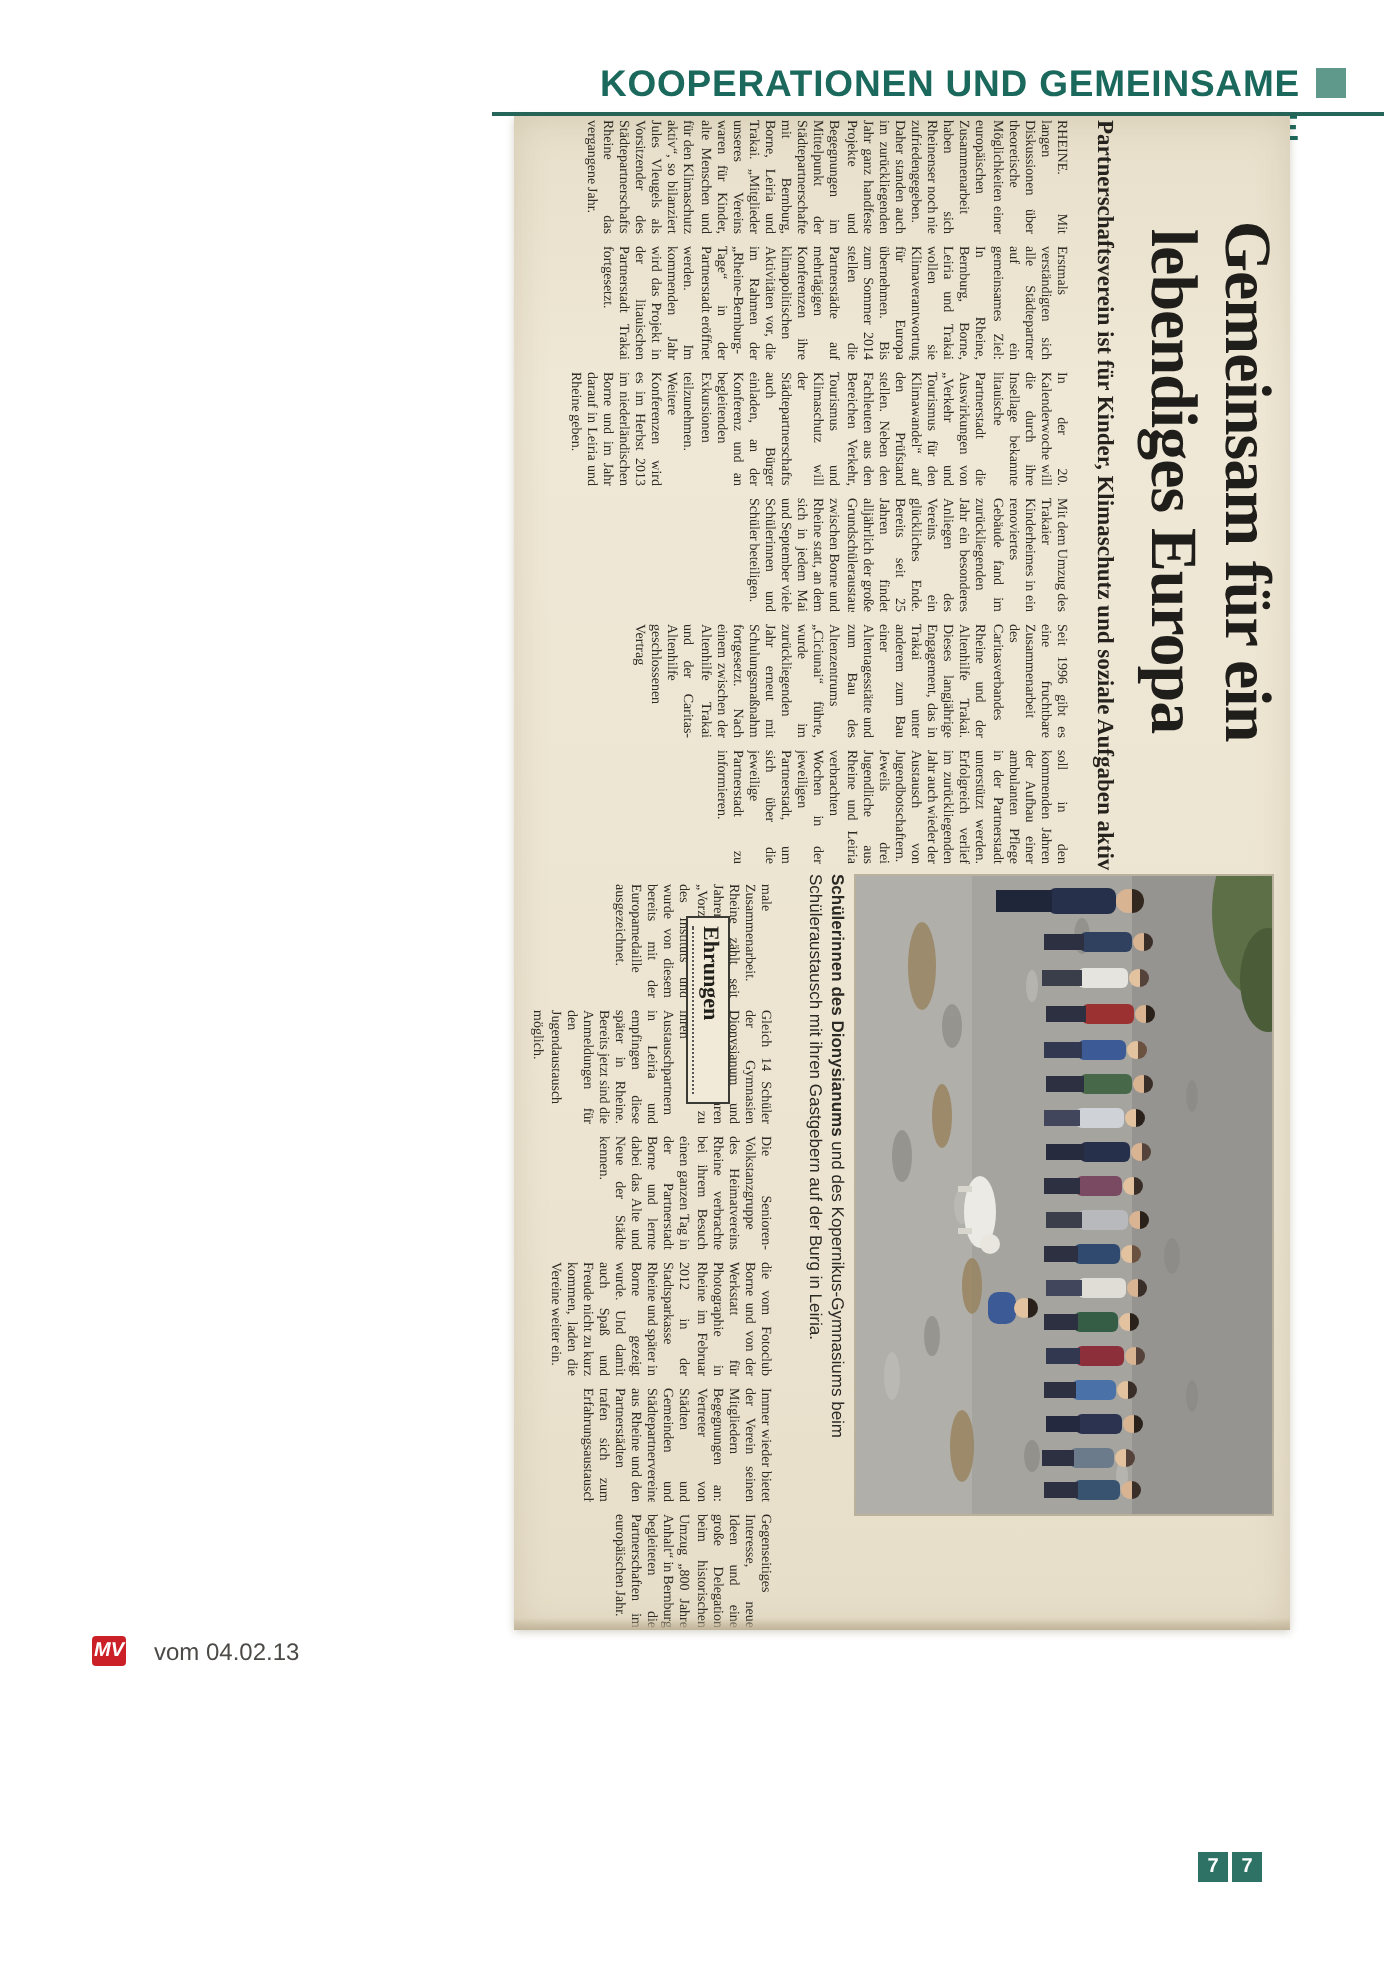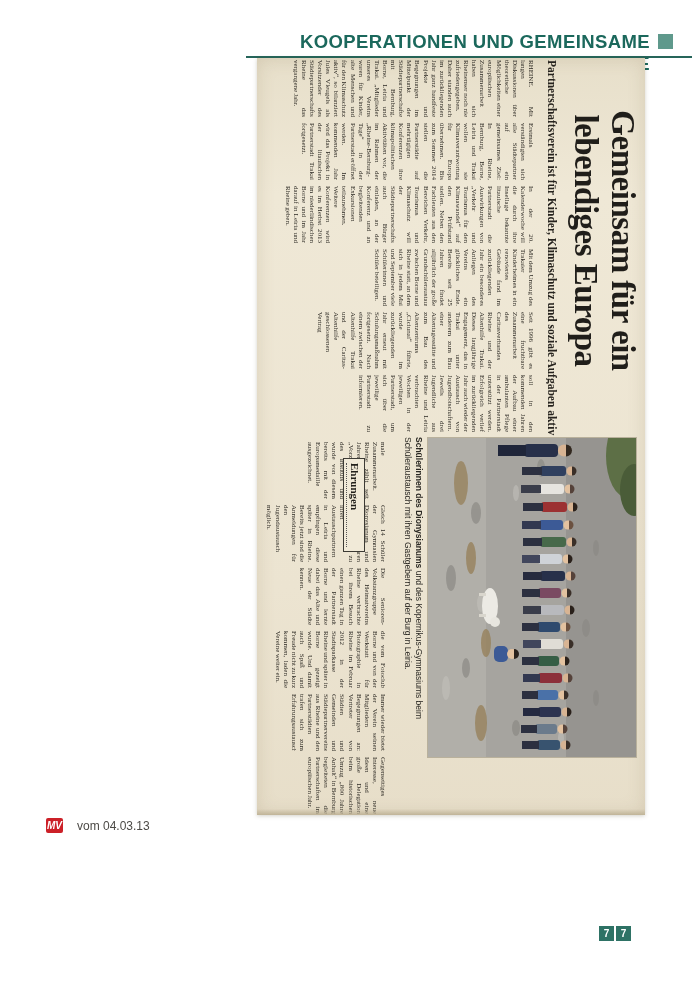--- a/index.html
+++ b/index.html
@@ -261,18 +261,18 @@
       <div class="caption">
         <b>Schülerinnen des Dionysianums</b><span> und des Kopernikus-Gymnasiums beim Schüleraustausch mit ihren Gastgebern auf der Burg in Leiria.</span>
       </div>
 
     </div>
     <div class="scan-edge-top"></div>
     <div class="scan-edge-bot"></div>
   </div>
 
   <div class="mv-box">MV</div>
-  <div class="mv-date">vom 04.03.13</div>
+  <div class="mv-date">vom 04.02.13</div>
 
   <div class="pagenum pn1">7</div>
   <div class="pagenum pn2">7</div>
 
 </div>
 
 </body></html>

